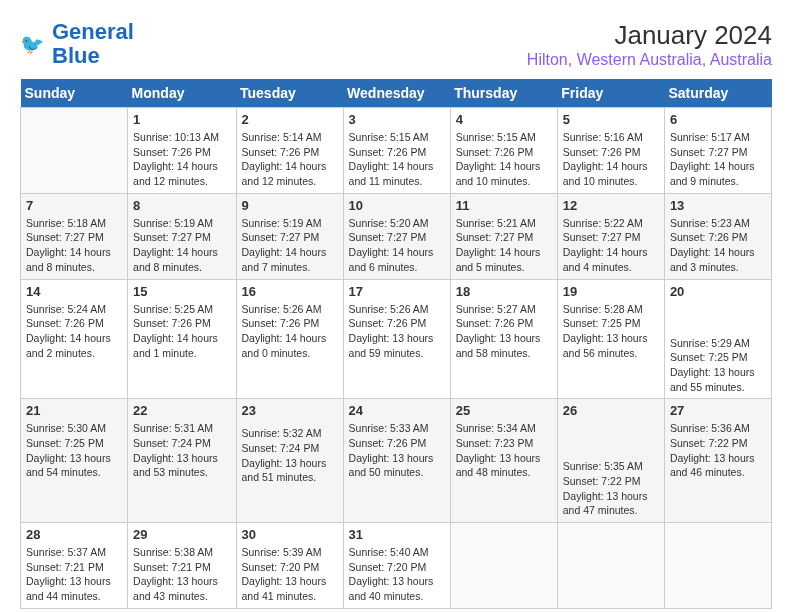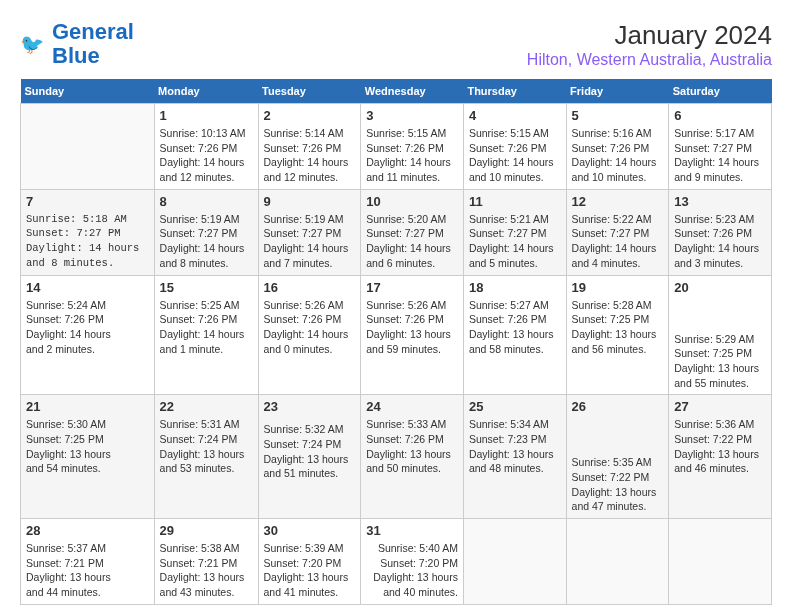--- a/index.html
+++ b/index.html
@@ -51,21 +51,21 @@
       width: 100%;
       border-collapse: collapse;
       font-size: 11px;
     }
     thead tr th {
       background-color: #2a6db5;
       color: #fff;
       padding: 6px 4px;
       text-align: left;
       font-weight: bold;
-      font-size: 11px;
+      font-size: 14px;
     }
     tbody tr td {
       border: 1px solid #ccc;
       padding: 4px 5px;
       vertical-align: top;
       min-height: 70px;
       background: #fff;
     }
     tbody tr:nth-child(even) td {
       background: #f5f5f5;
@@ -157,21 +157,21 @@
           <div class="day-number">6</div>
           <div class="day-info" style="white-space: pre-line;">Sunrise: 5:17 AM
 Sunset: 7:27 PM
 Daylight: 14 hours
 and 9 minutes.</div>
         </td>
       </tr>
       <tr>
         <td>
           <div class="day-number">7</div>
-          <div class="day-info" style="white-space: pre-line; font-family: Liberation Mono, monospace;">Sunrise: 5:18 AM
+          <div class="day-info" style="white-space: pre-line;">Sunrise: 5:18 AM
 Sunset: 7:27 PM
 Daylight: 14 hours
 and 8 minutes.</div>
         </td>
         <td>
           <div class="day-number">8</div>
           <div class="day-info" style="white-space: pre-line;">Sunrise: 5:19 AM
 Sunset: 7:27 PM
 Daylight: 14 hours
 and 8 minutes.</div>
@@ -331,21 +331,21 @@
         </td>
         <td>
           <div class="day-number">30</div>
           <div class="day-info" style="white-space: pre-line;">Sunrise: 5:39 AM
 Sunset: 7:20 PM
 Daylight: 13 hours
 and 41 minutes.</div>
         </td>
         <td>
           <div class="day-number">31</div>
-          <div class="day-info" style="white-space: pre-line; text-align: right;">Sunrise: 5:40 AM
+          <div class="day-info" style="white-space: pre-line;">Sunrise: 5:40 AM
 Sunset: 7:20 PM
 Daylight: 13 hours
 and 40 minutes.</div>
         </td>
         <td class="empty"></td>
         <td class="empty"></td>
         <td class="empty"></td>
       </tr>
     </tbody>
 </table>

